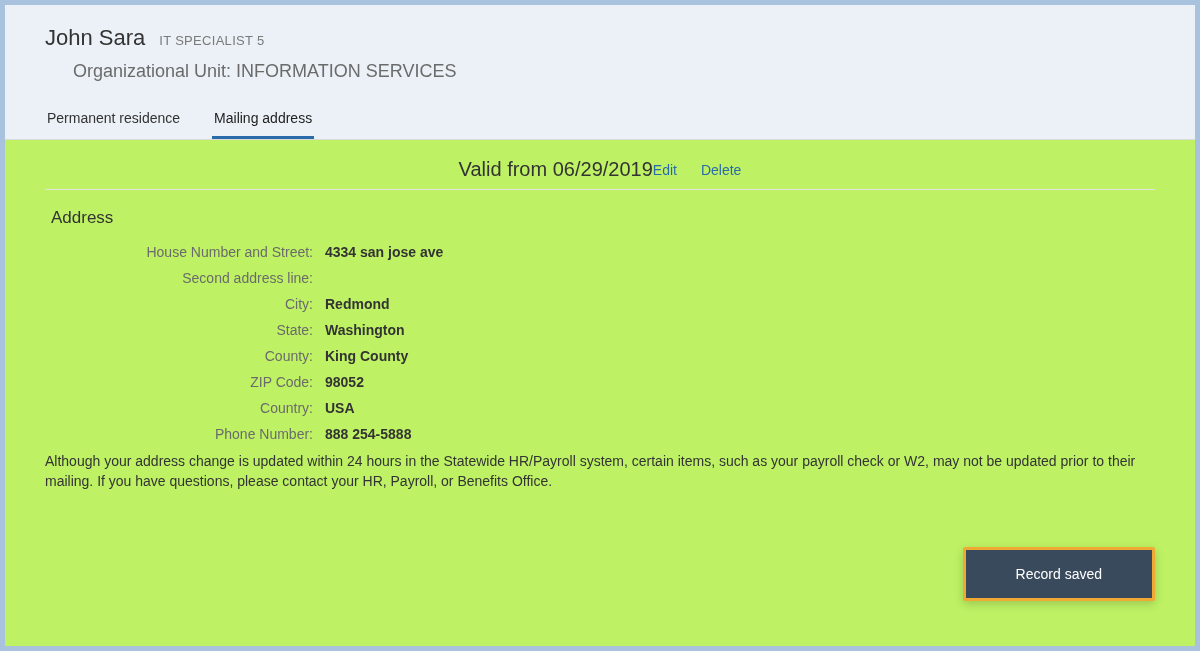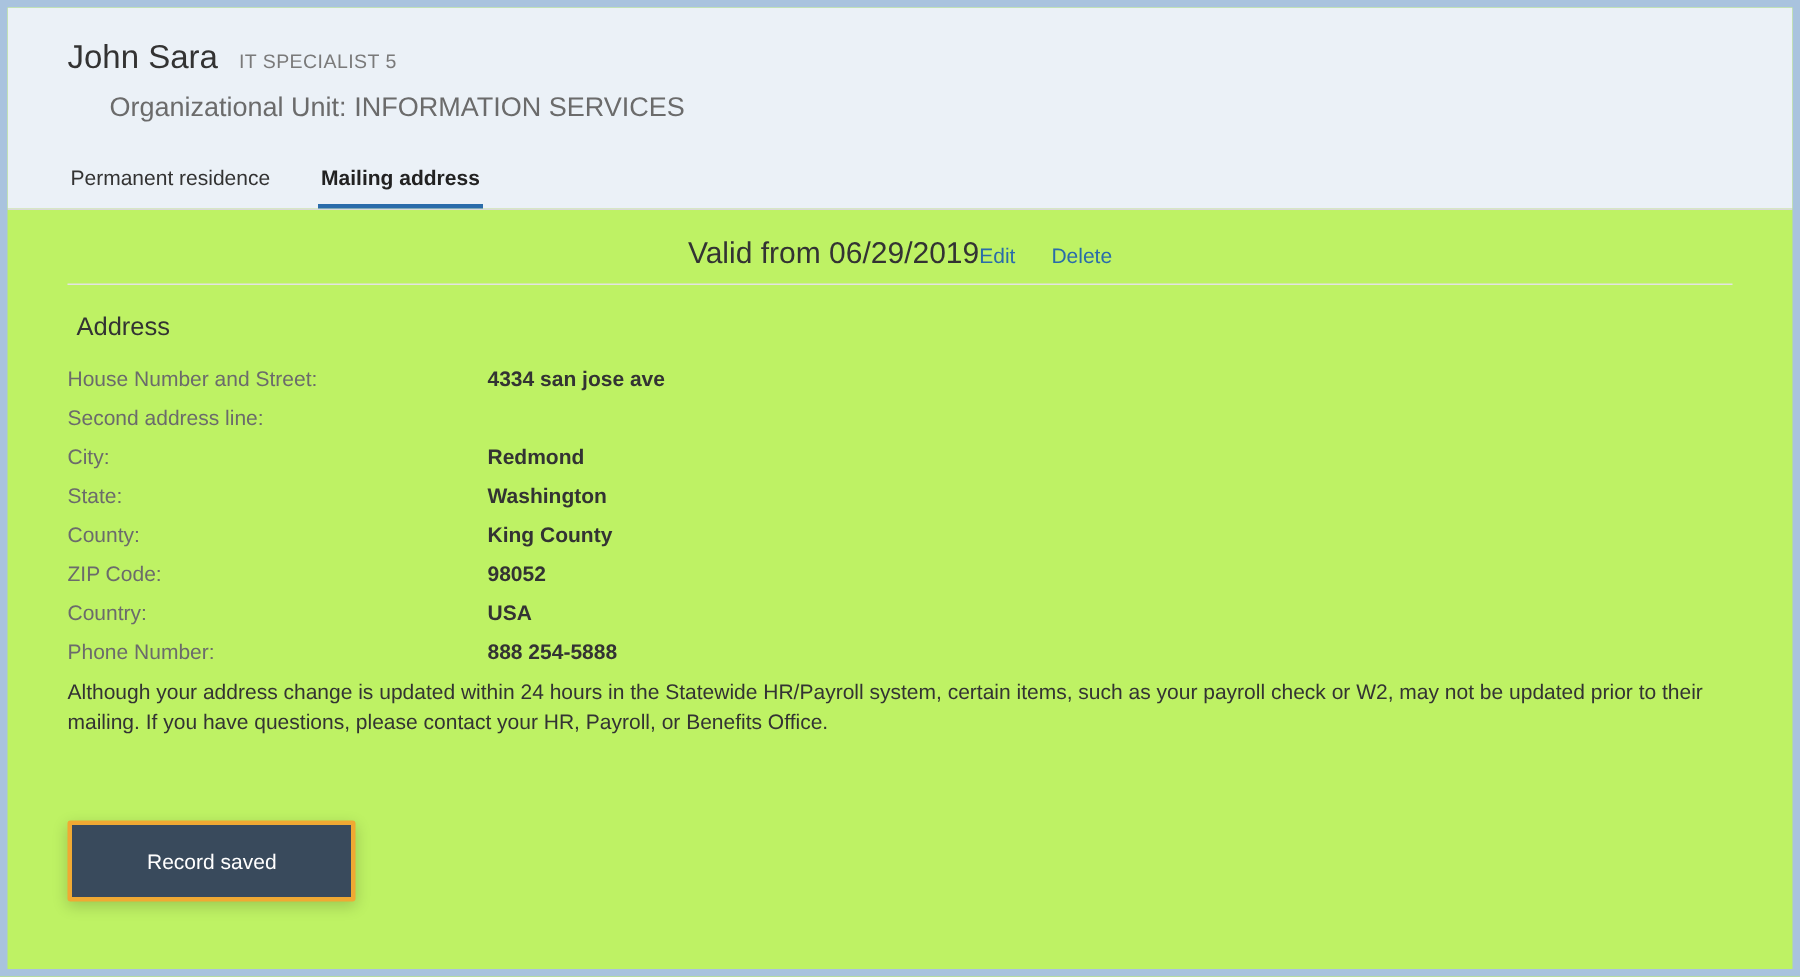--- a/index.html
+++ b/index.html
@@ -52,21 +52,21 @@
     }
     .tab {
       font-size: 14px;
       color: #333;
       padding: 6px 2px 10px 2px;
       cursor: pointer;
       border-bottom: 3px solid transparent;
     }
     .tab.active {
       border-bottom-color: #2a6caa;
-      font-weight: bold;
+      font-weight: normal;
       color: #222;
     }
     .divider-under-tabs {
       border: none;
       border-top: 1px solid #d9d9d9;
     }
     .content-section {
       padding: 18px 40px 0 40px;
     }
     .valid-row {
@@ -100,39 +100,39 @@
       margin-bottom: 16px;
       padding-left: 6px;
     }
     .field-row {
       display: flex;
       align-items: baseline;
       margin-bottom: 10px;
     }
     .field-label {
       width: 280px;
-      text-align: left;
+      text-align: right;
       color: #6b6b6b;
       font-size: 14px;
       padding-right: 12px;
     }
     .field-value {
       font-size: 14px;
       color: #333;
       font-weight: bold;
     }
     .disclaimer {
       font-size: 14px;
       color: #333;
       line-height: 1.4;
       margin-top: 10px;
     }
     .toast-container {
       display: flex;
-      justify-content: flex-start;
+      justify-content: flex-end;
       margin-top: 56px;
     }
     .toast {
       background: #394a5c;
       color: #fff;
       font-size: 14px;
       padding: 16px 50px;
       border: 3px solid #f0a933;
       border-radius: 2px;
       box-shadow: 0 3px 10px rgba(0,0,0,0.18);

